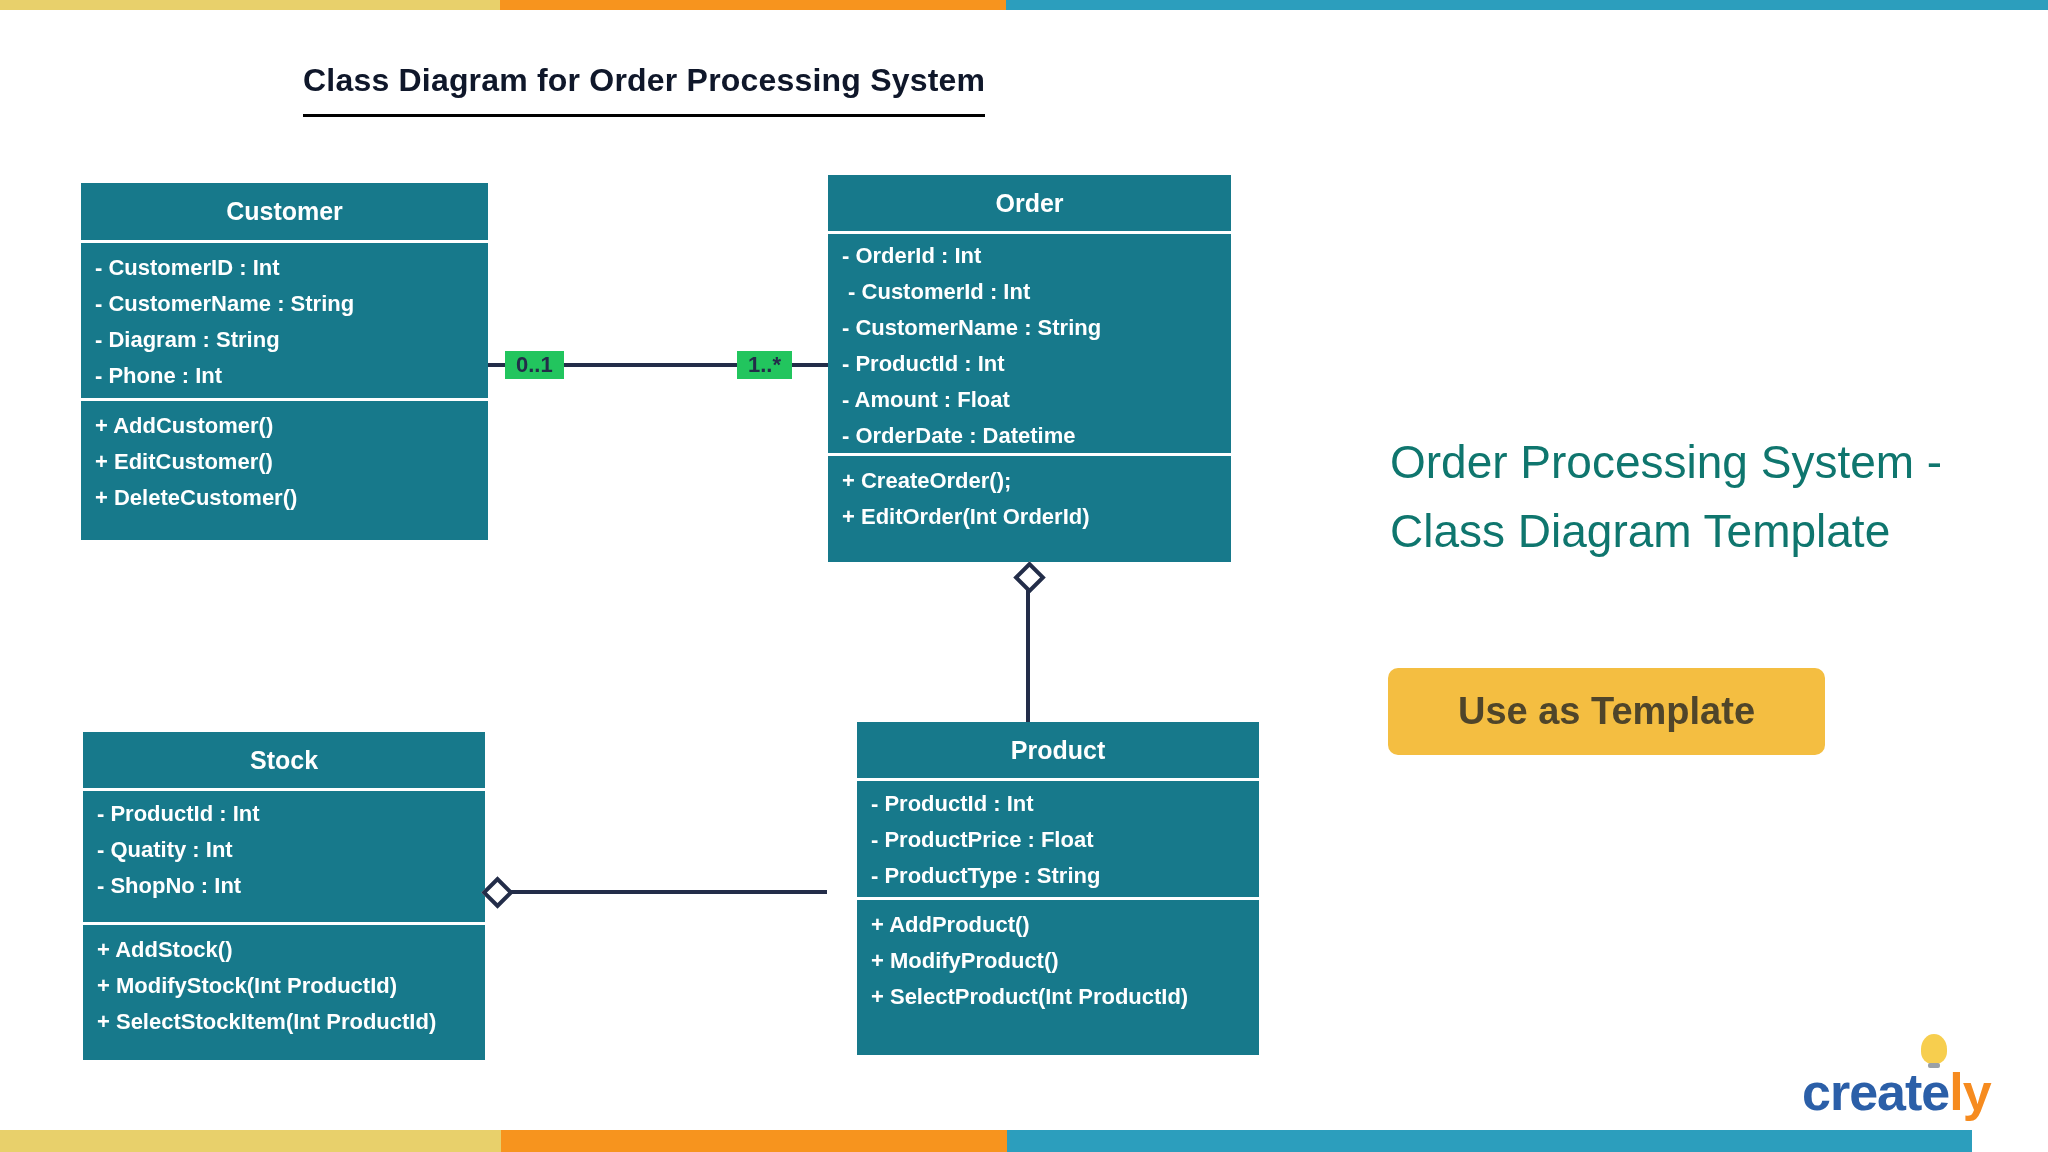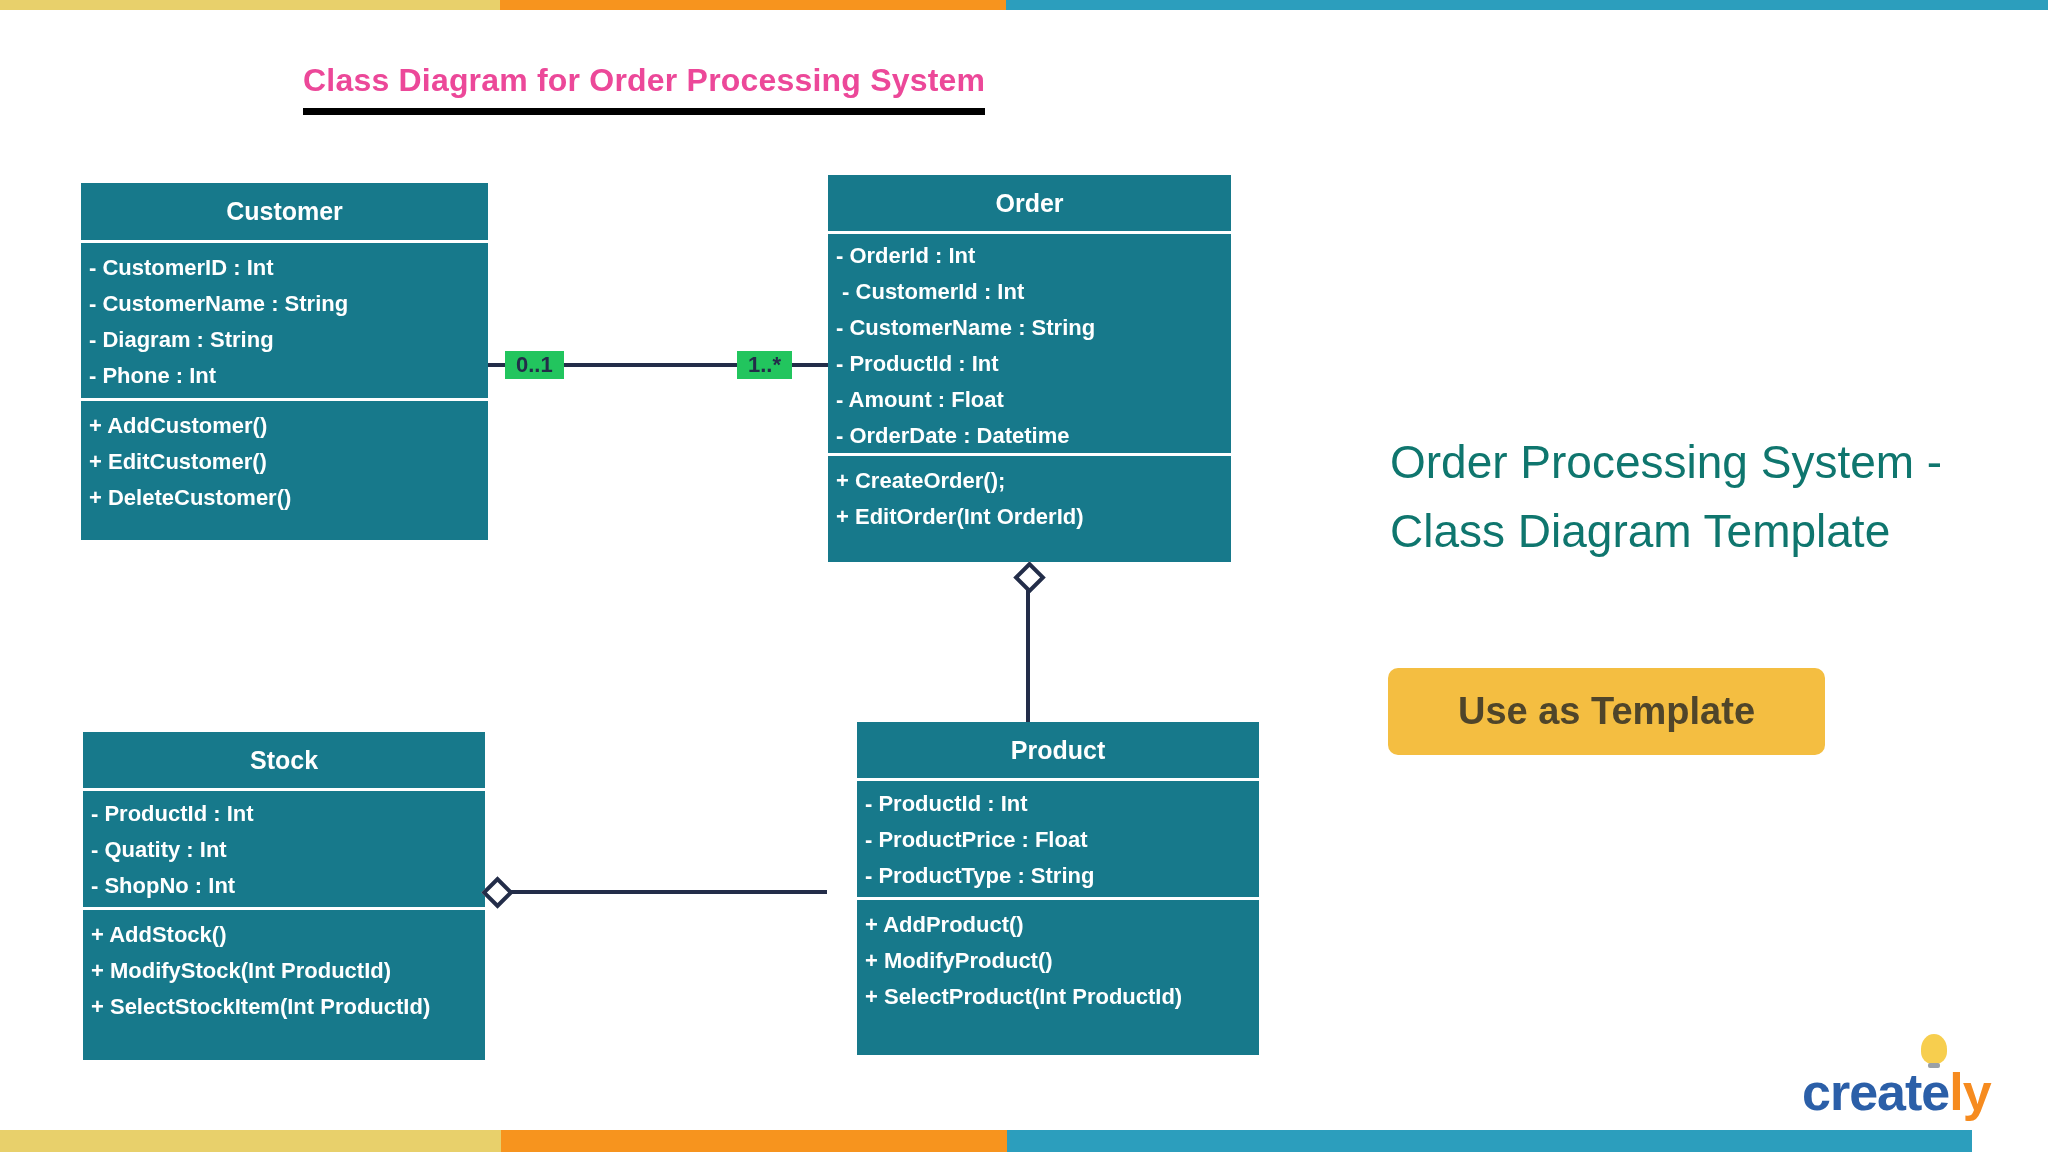--- a/index.html
+++ b/index.html
@@ -20,23 +20,23 @@
   .seg-orange { width: 506px; background: #f7941e; }
   .seg-teal   { flex: 1; background: #2c9ebd; }
 
   
   .diagram-title {
     position: absolute;
     left: 303px;
     top: 62px;
     font-size: 32px;
     font-weight: bold;
-    color: #ec4899;
-    border-bottom: 7px solid #000000;
-    padding-bottom: 9px;
+    color: #0f172a;
+    border-bottom: 3px solid #000000;
+    padding-bottom: 15px;
     letter-spacing: 0.2px;
   }
 
   
   .uml-class {
     position: absolute;
     background: #17798b;
     color: #ffffff;
     display: flex;
     flex-direction: column;
@@ -46,21 +46,21 @@
     display: flex;
     align-items: center;
     justify-content: center;
     font-weight: bold;
     font-size: 25px;
     flex: 0 0 auto;
   }
   .uml-section {
     border-top: 3px solid #ffffff;
     box-sizing: border-box;
-    padding: 7px 6px 0 8px;
+    padding: 7px 6px 0 14px;
     overflow: hidden;
   }
   .uml-row {
     white-space: pre;
     font-weight: bold;
     font-size: 22px;
     line-height: 36px;
   }
 
   
@@ -187,21 +187,21 @@
       </div>
   </div>
 
   <div class="uml-class" style="left:83px; top:732px; width:402px; height:328px;">
     <div class="uml-header" style="height:56px;">Stock</div>
     <div class="uml-section" style="height:119px; padding-top:5px;">
         <div class="uml-row">- ProductId : Int</div>
         <div class="uml-row">- Quatity : Int</div>
         <div class="uml-row">- ShopNo : Int</div>
       </div>
-    <div class="uml-section" style="flex:1;">
+    <div class="uml-section" style="flex:1;margin-top:15px;">
         <div class="uml-row">+ AddStock()</div>
         <div class="uml-row">+ ModifyStock(Int ProductId)</div>
         <div class="uml-row">+ SelectStockItem(Int ProductId)</div>
       </div>
   </div>
 
   <div class="uml-class" style="left:857px; top:722px; width:402px; height:333px;">
     <div class="uml-header" style="height:56px;">Product</div>
     <div class="uml-section" style="height:119px; padding-top:5px;">
         <div class="uml-row">- ProductId : Int</div>

